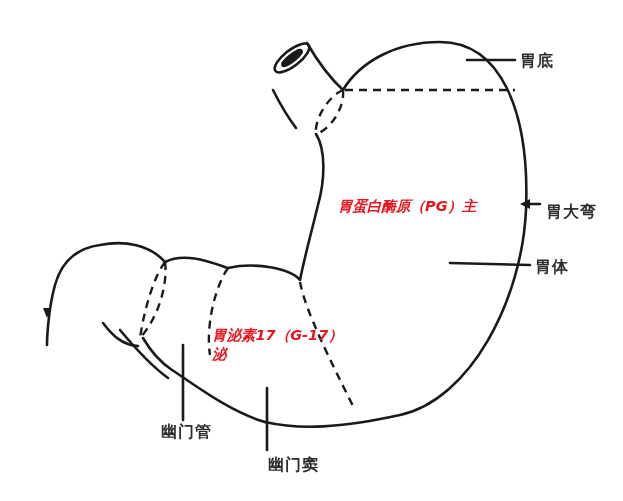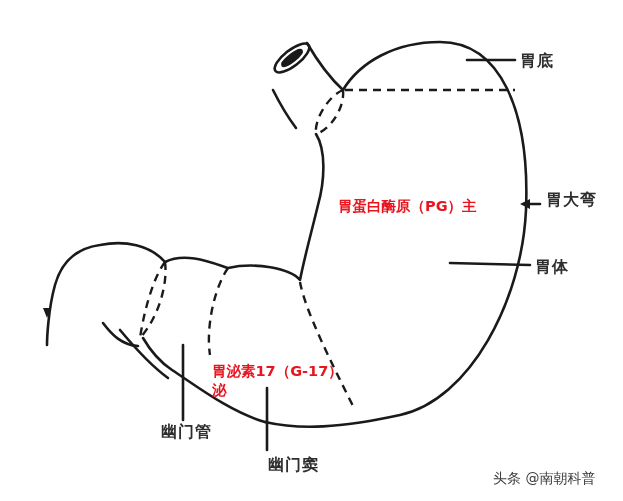--- a/index.html
+++ b/index.html
@@ -33,20 +33,21 @@
       line-height: 1;
     }
     .annot {
       position: absolute;
       font-family: "DejaVu Sans", sans-serif;
       color: #e8141e;
       font-size: 14.5px;
       font-weight: bold;
       line-height: 19px;
       white-space: nowrap;
+      font-style: italic;
     }
     .watermark {
       position: absolute;
       font-family: "DejaVu Sans", sans-serif;
       color: #3a3a3a;
       font-size: 14px;
       white-space: nowrap;
       line-height: 1;
     }
   </style>
@@ -99,28 +100,27 @@
       <path d="M 165 262 C 155 275, 145 305, 140 338"></path>
       <path d="M 165 262 C 168 285, 158 318, 140 338"></path>
 
       <path d="M 228 268 C 213 290, 206 330, 210 355"></path>
 
       <path d="M 300 282 C 305 310, 330 360, 355 410"></path>
     </g>
   </svg>
 
   <div class="label" style="left:520px; top:53px;">胃底</div>
-  <div class="label" style="left:546px; top:192px;">胃大弯</div>
+  <div class="label" style="left:546px; top:204px;">胃大弯</div>
   <div class="label" style="left:535px; top:259px;text-align:center;">胃体</div>
   <div class="label" style="left:161px; top:424px;">幽门管</div>
   <div class="label" style="left:244px; top:457px;padding-left:24px;">幽门窦</div>
 
   <div class="annot" style="left:338px; top:197px;">
     <div>胃蛋白酶原（PG）主</div>
   </div>
-  <div class="annot" style="left:212px; top:326px;margin-top:36px;">
+  <div class="annot" style="left:212px; top:326px;">
     <div>胃泌素17（G-17）</div>
     <div>泌</div>
   </div>
 
-  <div class="watermark" style="left:493px; top:471px;">头条 @南朝科普</div>
 
 </div>
 
 </body></html>

